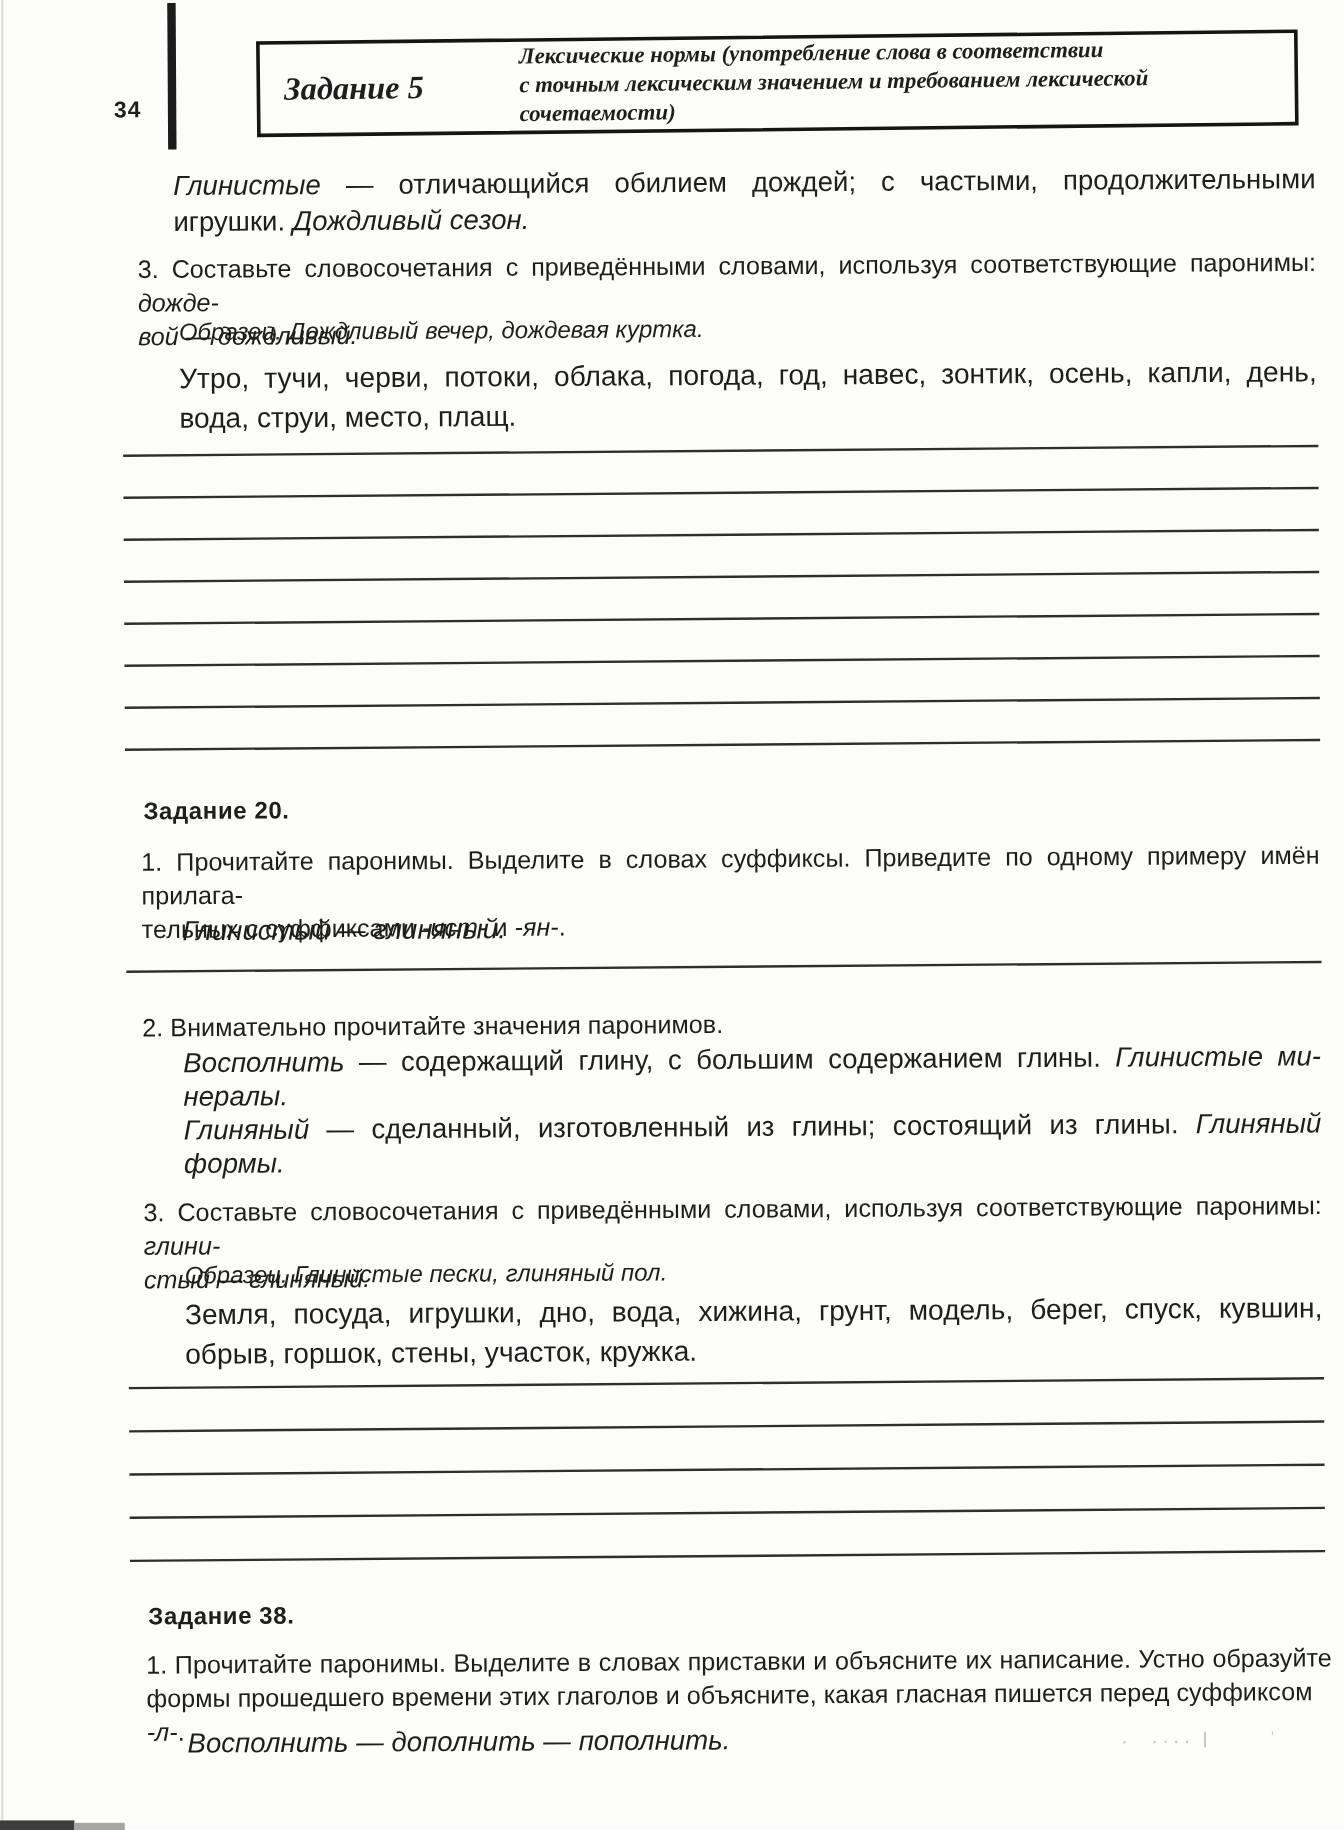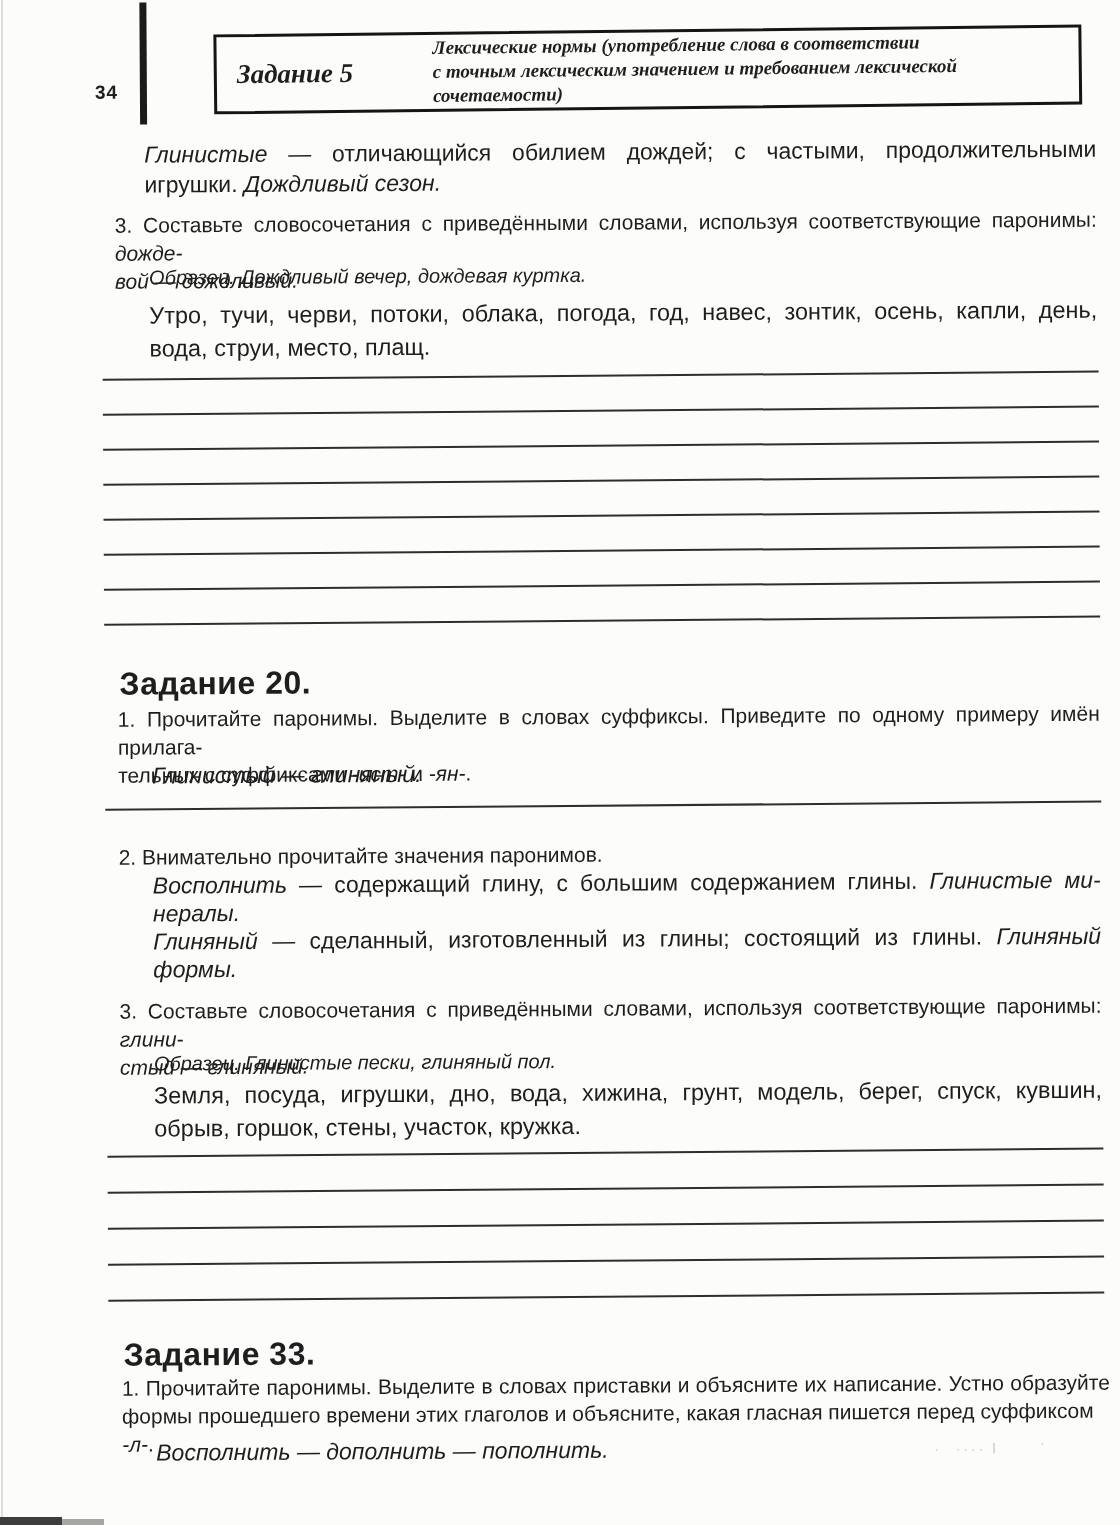--- a/index.html
+++ b/index.html
@@ -30,30 +30,30 @@
   .ln{min-height:1em;}
   .ln.j{text-align:justify;text-align-last:justify;-moz-text-align-last:justify;text-justify:inter-word;}
   .s-i{font-style:italic;}
   .s-bi{font-weight:normal;font-style:italic;}
   .body-par{font-size:23px;line-height:30px;}
   .item-par{font-size:21px;line-height:28px;}
   .obrazec-par{font-size:20px;line-height:26px;}
   .words-par{font-size:23.5px;line-height:33px;}
   .def-par{font-size:23px;line-height:28px;}
   .pair-par{font-size:23px;}
-  .heading{font-size:32px;font-weight:bold;letter-spacing:0.5px;}
+  .heading{font-size:20px;font-weight:bold;letter-spacing:0.5px;}
   
   .wgroup{}
   .wline{height:2px;background:#2e2e2e;transform:rotate(-0.12deg);transform-origin:left center;}
   .sp35 .wline{margin-bottom:33px;}
   .sp36 .wline{margin-bottom:34px;}
   
   .bl-bar1{left:0;top:1517px;width:62px;height:8px;background:#3d3d3d;}
   .bl-bar2{left:62px;top:1519px;width:42px;height:6px;background:#a6a6a2;}
-  .artifact{color:#c7c7c3;font-size:14px;letter-spacing:3px;}
+  .artifact{color:#c7c7c3;font-size:18px;letter-spacing:3px;}
 </style>
 </head>
 <body>
 
 <div class="abs edge-line"></div>
 
 <div id="sheet">
 
   <div class="abs spine-rule"></div>
   <div class="abs page-num">34</div>
@@ -138,21 +138,21 @@
     </div>
 
   <div class="abs wgroup sp36" style="left:105px;top:1153px;width:996px;">
       <div class="wline"></div>
       <div class="wline"></div>
       <div class="wline"></div>
       <div class="wline"></div>
       <div class="wline"></div>
     </div>
 
-  <div class="abs heading" style="left:120px;top:1334px;">Задание 33.</div>
+  <div class="abs heading" style="left:120px;top:1334px;">Задание 38.</div>
 
   <div class="abs item-par" style="left:118px;top:1372px;width:988px;">
       <div class="ln j"><span>1. Прочитайте паронимы. Выделите в словах приставки и объясните их написание. Устно образуйте</span></div>
       <div class="ln"><span>формы прошедшего времени этих глаголов и объясните, какая гласная пишется перед суффиксом </span><span class="s-i">-л-</span><span>.</span></div>
     </div>
 
   <div class="abs pair-par" style="left:152px;top:1437px;width:948px;">
       <div class="ln"><span class="s-i">Восполнить — дополнить — пополнить.</span></div>
     </div>
 

